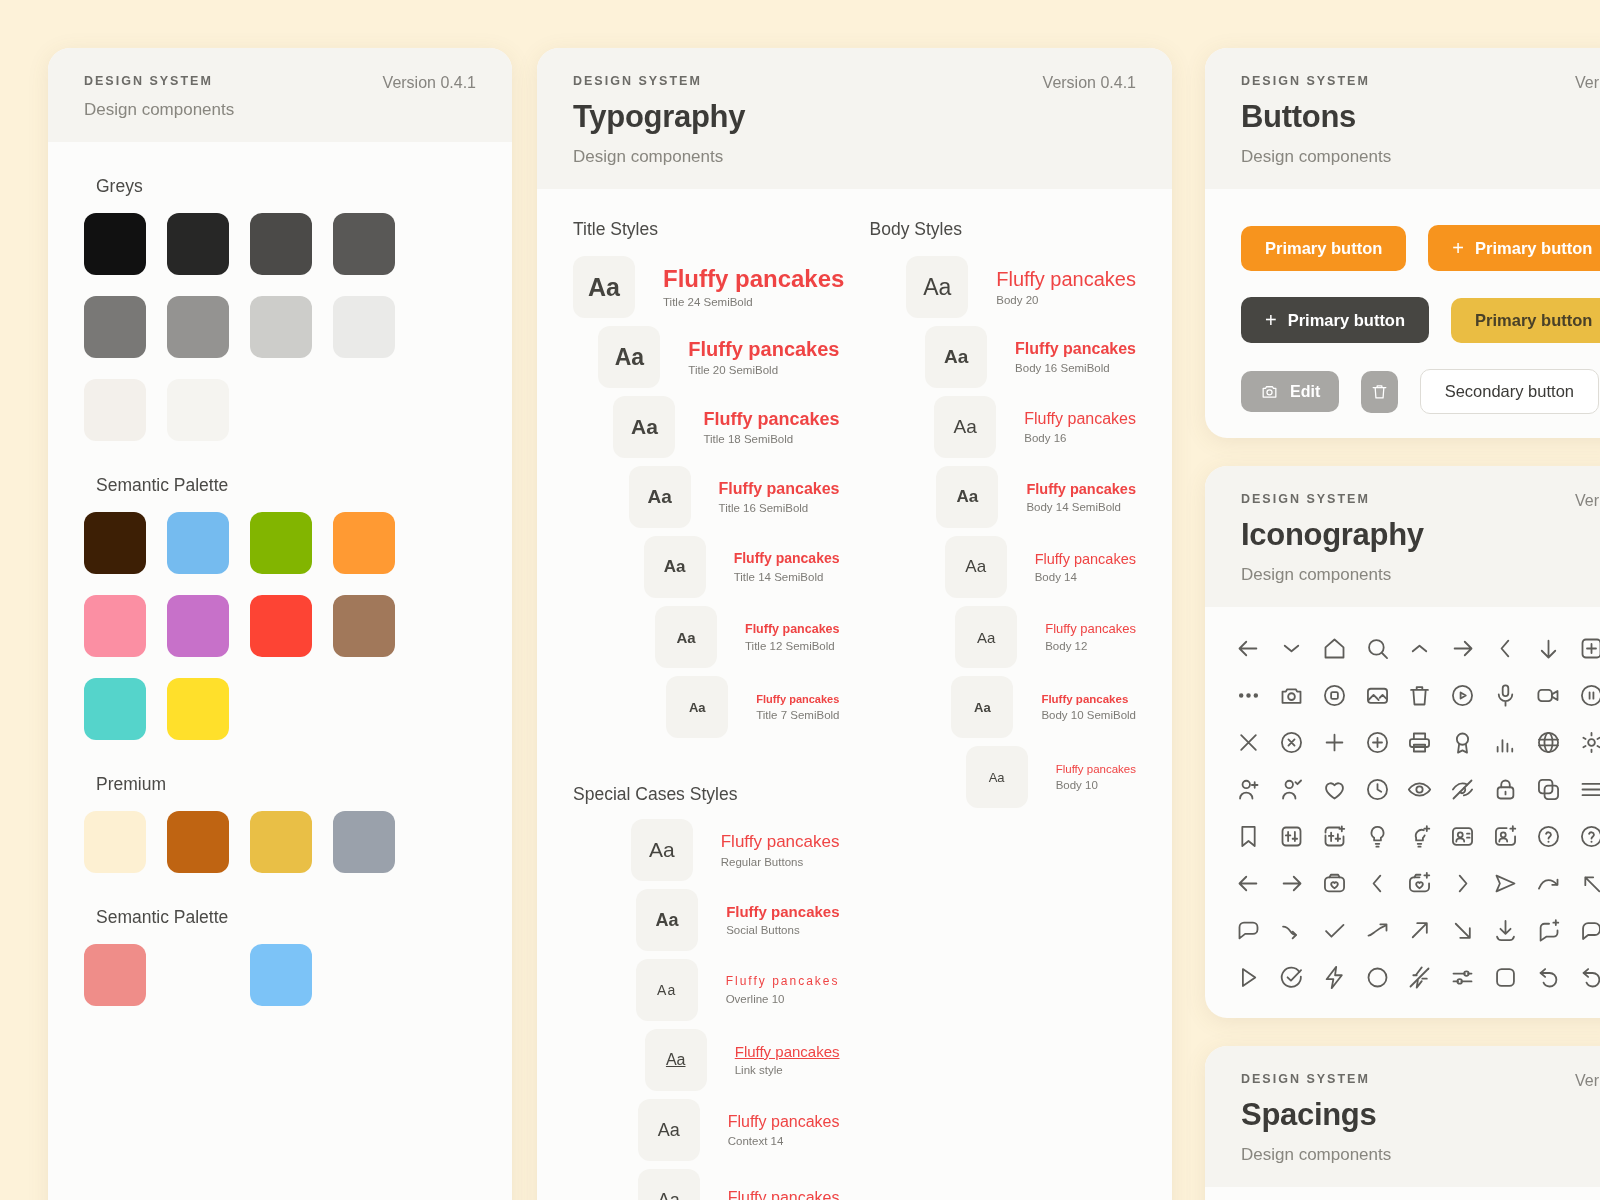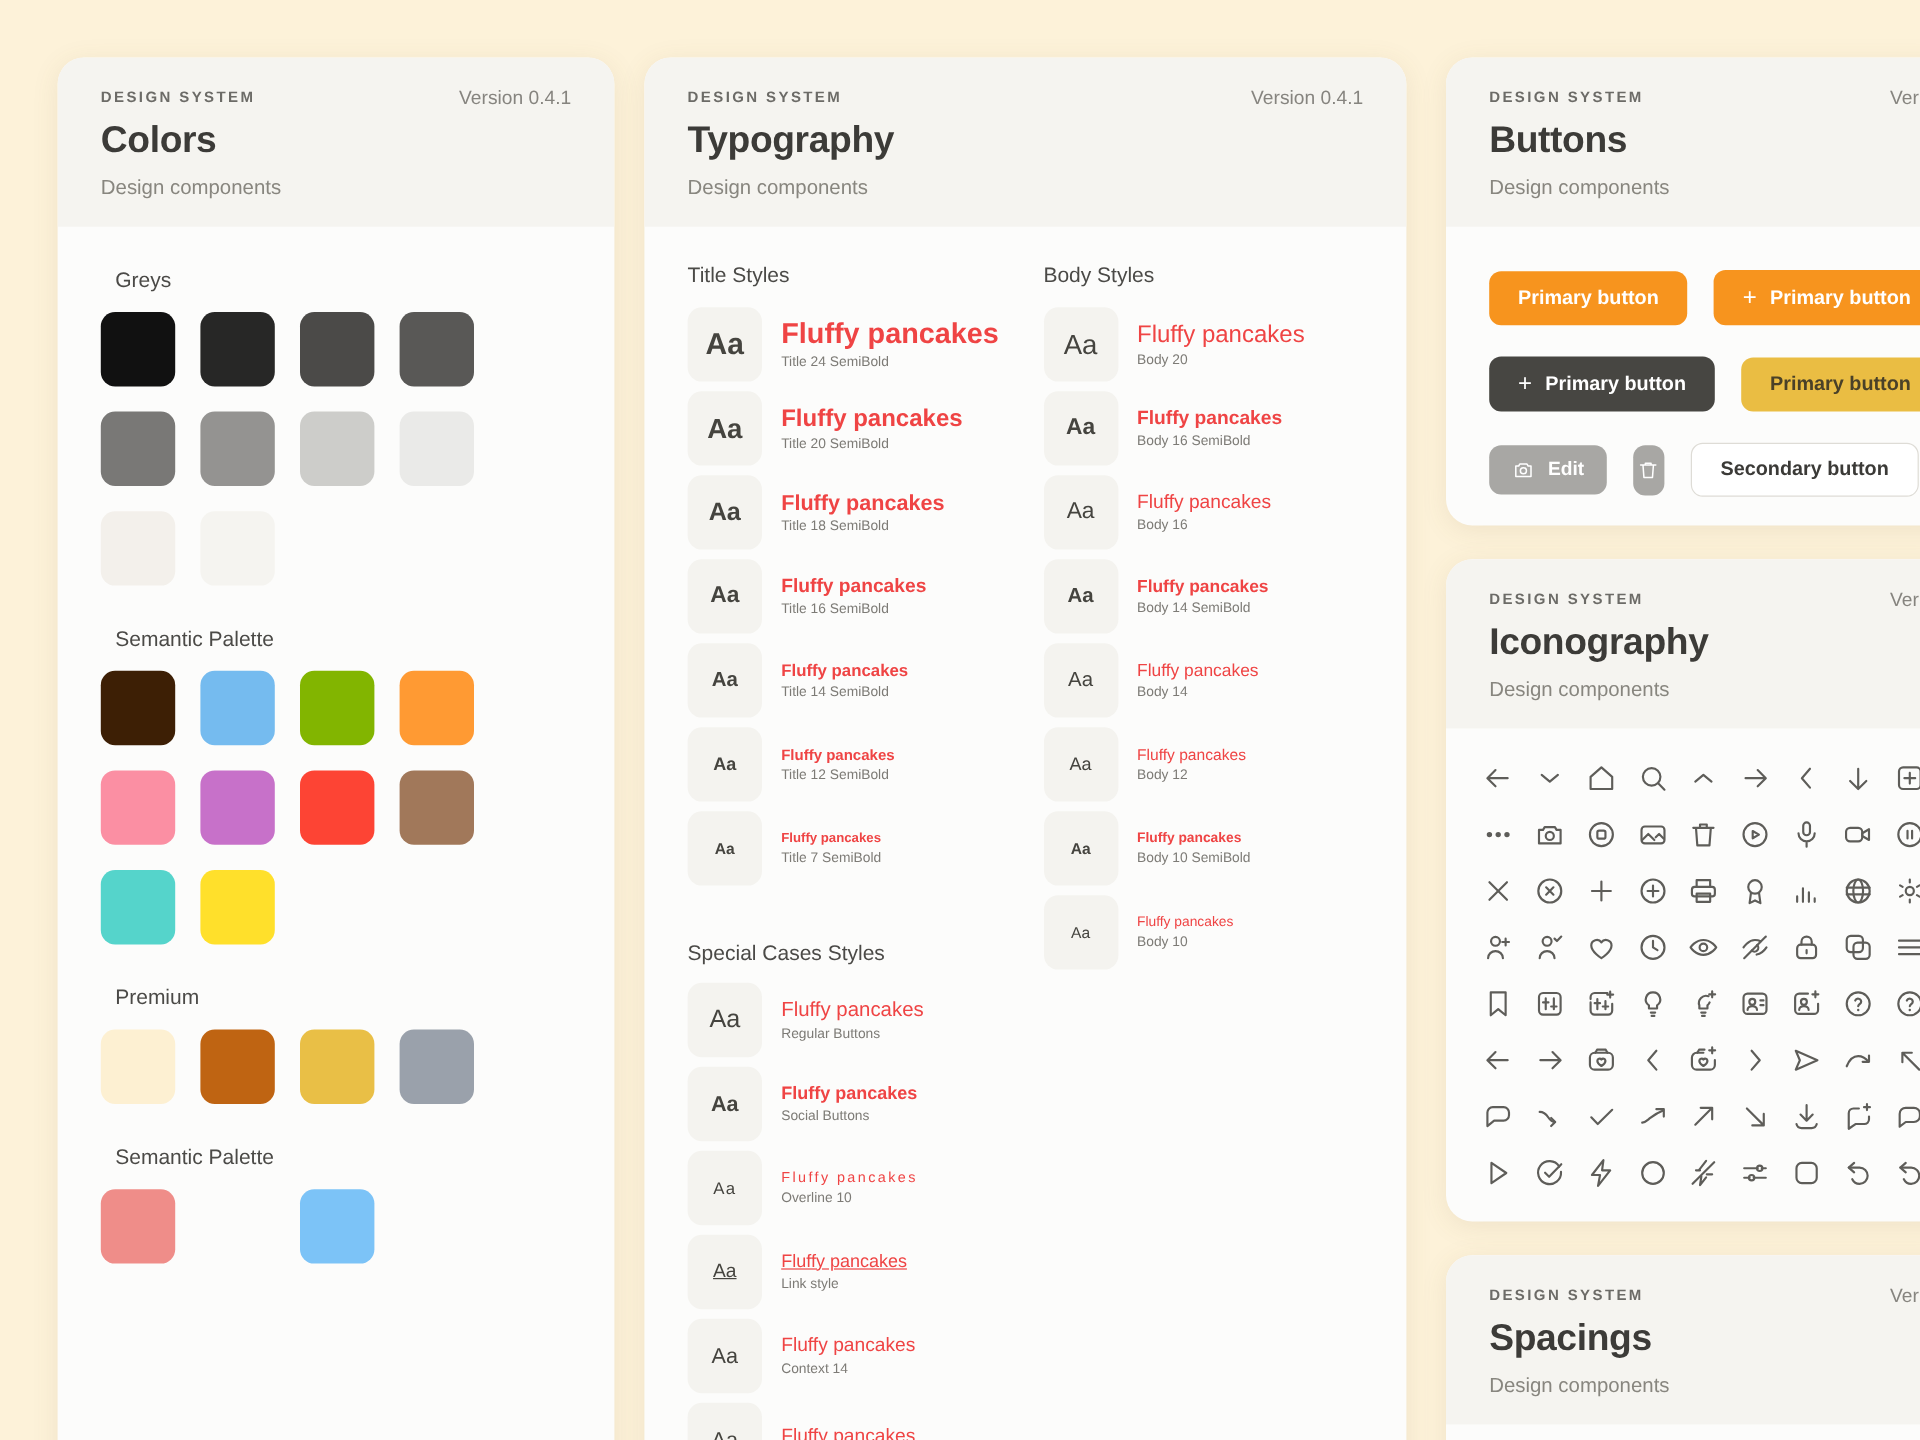--- a/index.html
+++ b/index.html
@@ -47,21 +47,21 @@
   .sec-label.spaced { margin-top: 34px; }
   .swatch-grid { display: flex; flex-wrap: wrap; gap: 21px 21px; }
   .swatch { width: 62px; height: 62px; border-radius: 12px; }
   .swatch.ghost { background: transparent !important; }
 
   
   #card-typo { left: 537px; top: 48px; width: 635px; height: 1190px; }
   .typo-cols { display: flex; gap: 30px; }
   .typo-col { flex: 1 1 0; min-width: 0; }
   .col-head { font-size: 17.5px; color: #4b4a47; margin-bottom: 16px; }
-  .typo-row { display: flex; align-items: center; gap: 16px; margin-bottom: 8px; }
+  .typo-row { display: flex; align-items: center; gap: 28px; margin-bottom: 8px; justify-content: flex-end; }
   .aa-chip {
     width: 62px; height: 62px; border-radius: 12px; background: #f4f3ef;
     display: flex; align-items: center; justify-content: center;
     color: #45443f; flex: 0 0 62px;
   }
   .typo-meta { min-width: 0; }
   .typo-sample { color: #ef4444; line-height: 1.12; white-space: nowrap; }
   .typo-name { font-size: 11.5px; color: #7d7b76; margin-top: 4px; white-space: nowrap; }
   .sec-gap { height: 26px; }
   .sec-title { font-size: 17.5px; color: #4b4a47; margin: 12px 0 14px 0; }
@@ -76,21 +76,21 @@
     font-family: inherit;
   }
   .btn-lg { padding: 13px 24px; font-size: 16.5px; font-weight: 600; }
   .btn-primary { background: #f7941e; color: #fff; }
   .btn-dark { background: #474642; color: #fff; }
   .btn-gold { background: #eabd43; color: #4a4128; }
   .btn-grey { background: #a8a7a4; color: #fff; padding: 11px 19px; font-size: 16px; font-weight: 600; }
   .btn-icon-sq { background: #a8a7a4; color: #fff; width: 42px; height: 42px;
                  display: inline-flex; align-items: center; justify-content: center; border-radius: 10px; }
   .btn-secondary { background: #fff; border: 1px solid #dedcd6; color: #3b3a37;
-                   padding: 12px 24px; font-size: 16.5px; font-weight: 700; }
+                   padding: 12px 24px; font-size: 16.5px; font-weight: 400; }
   .btn .plus { font-size: 20px; font-weight: 400; line-height: 1; }
   .btn svg { width: 19px; height: 19px; }
 
   
   #card-icons { left: 1205px; top: 466px; width: 430px; height: 552px; }
   .icon-grid {
     padding: 28px 22px 30px 22px;
     display: grid; grid-template-columns: repeat(9, 1fr);
     row-gap: 20px; justify-items: center; align-items: center;
   }
@@ -102,21 +102,20 @@
 </style>
 </head>
 <body>
 
 <div class="stage">
 
   <div class="card" id="card-colors">
     <div class="card-head">
       <div class="eyebrow">DESIGN SYSTEM</div>
       <div class="card-version">Version 0.4.1</div>
-      <div class="card-title">Colors</div>
       <div class="card-sub">Design components</div>
     </div>
     <div class="card-body">
       <div id="color-sections">
           <div class="sec-label">Greys</div>
           <div class="swatch-grid">
             <div class="swatch" style="background: rgb(17, 17, 17);"></div>
             <div class="swatch" style="background: rgb(39, 39, 38);"></div>
             <div class="swatch" style="background: rgb(75, 74, 72);"></div>
             <div class="swatch" style="background: rgb(89, 88, 86);"></div>

